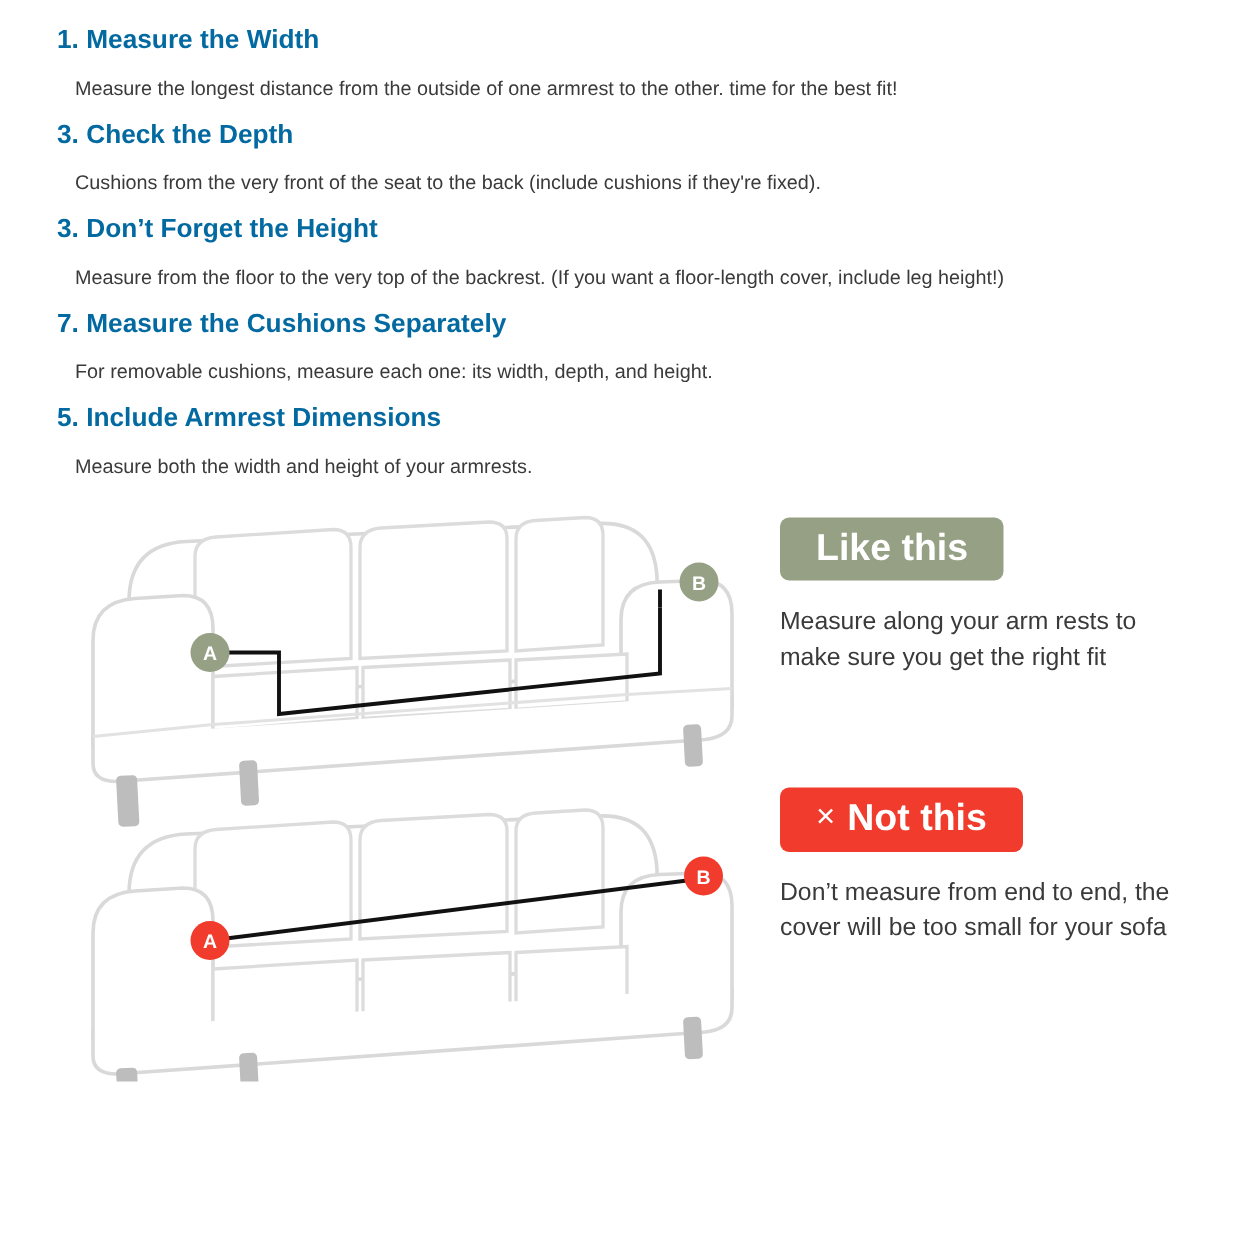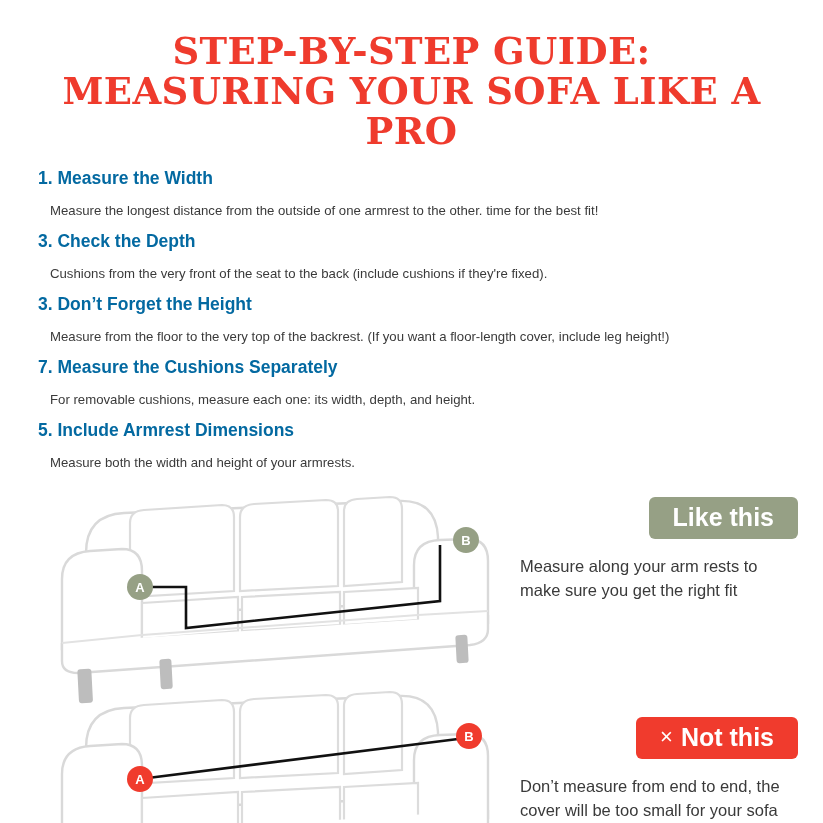--- a/index.html
+++ b/index.html
@@ -88,45 +88,41 @@
   }
   .badge-like { background: #96a085; }
   .badge-not  { background: #f03b2d; }
   .badge-x {
     font-size: 22px;
     font-weight: normal;
     margin-right: 8px;
     position: relative;
     top: -2px;
   }
-  .badge-wrap { text-align: right; }
+  .badge-wrap { text-align: left; }
   .caption {
     font-size: 16.5px;
     line-height: 1.45;
     color: #3a3a3a;
     margin-top: 16px;
   }
-  .block-not { margin-top: 114px; }
+  .block-not { margin-top: 74px; }
 
   .dot-label {
     font-size: 13px;
     font-weight: bold;
     fill: #ffffff;
     font-family: "Liberation Sans", sans-serif;
   }
 </style>
 </head>
 <body>
 
 <div class="page">
 
-  <div class="title-block">
-    <div class="title-line title-line-1">STEP-BY-STEP GUIDE:</div>
-    <div class="title-line title-line-2">MEASURING YOUR SOFA LIKE A PRO</div>
-  </div>
 
   <div class="steps">
 
     <div class="step">
       <p class="step-head">1. Measure the Width</p>
       <p class="step-body">Measure the longest distance from the outside of one armrest to the other. time for the best fit!</p>
     </div>
 
     <div class="step">
       <p class="step-head">3. Check the Depth</p>

